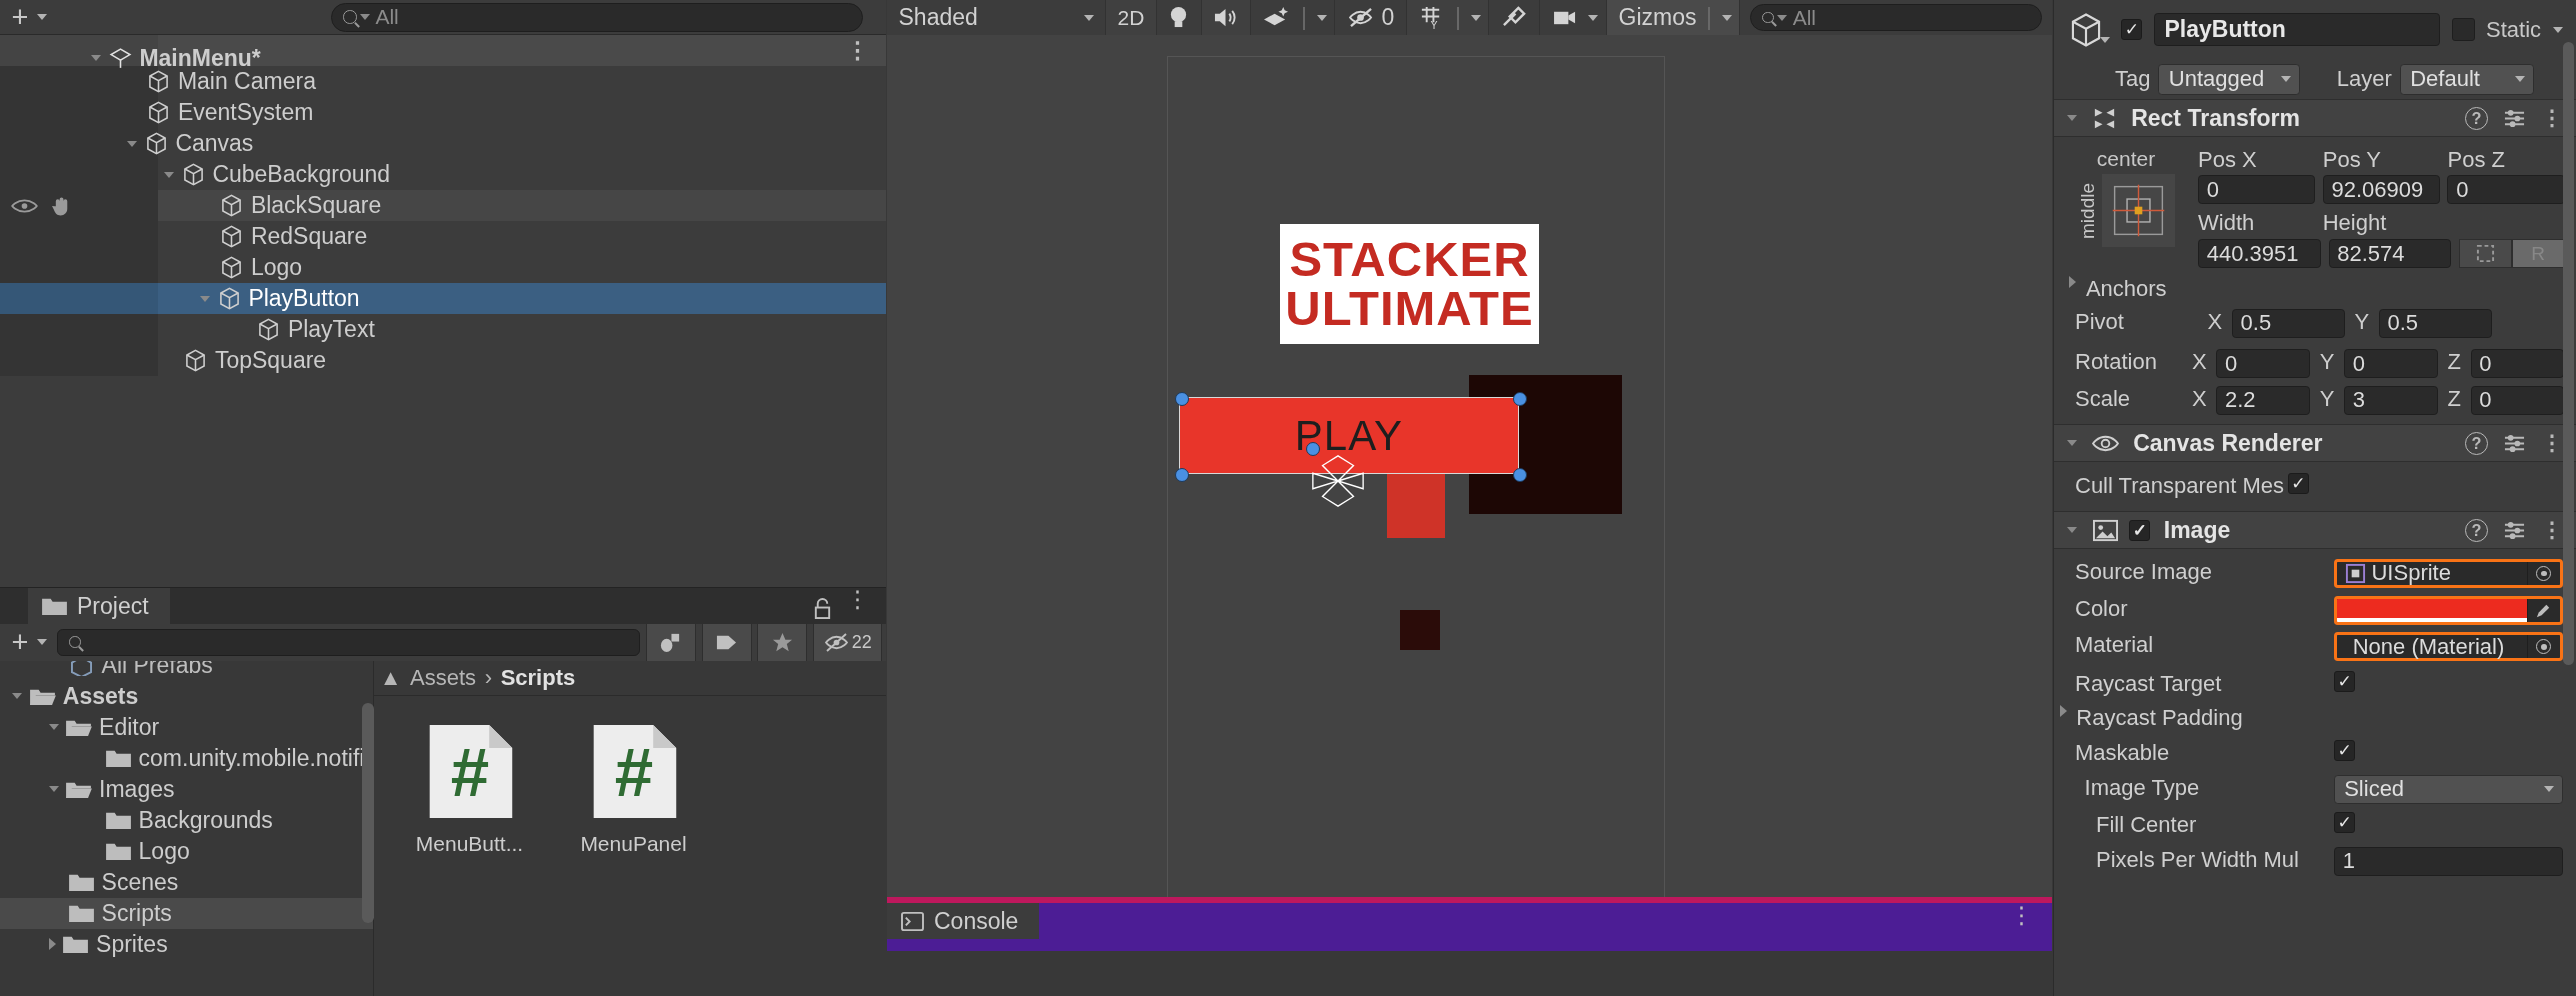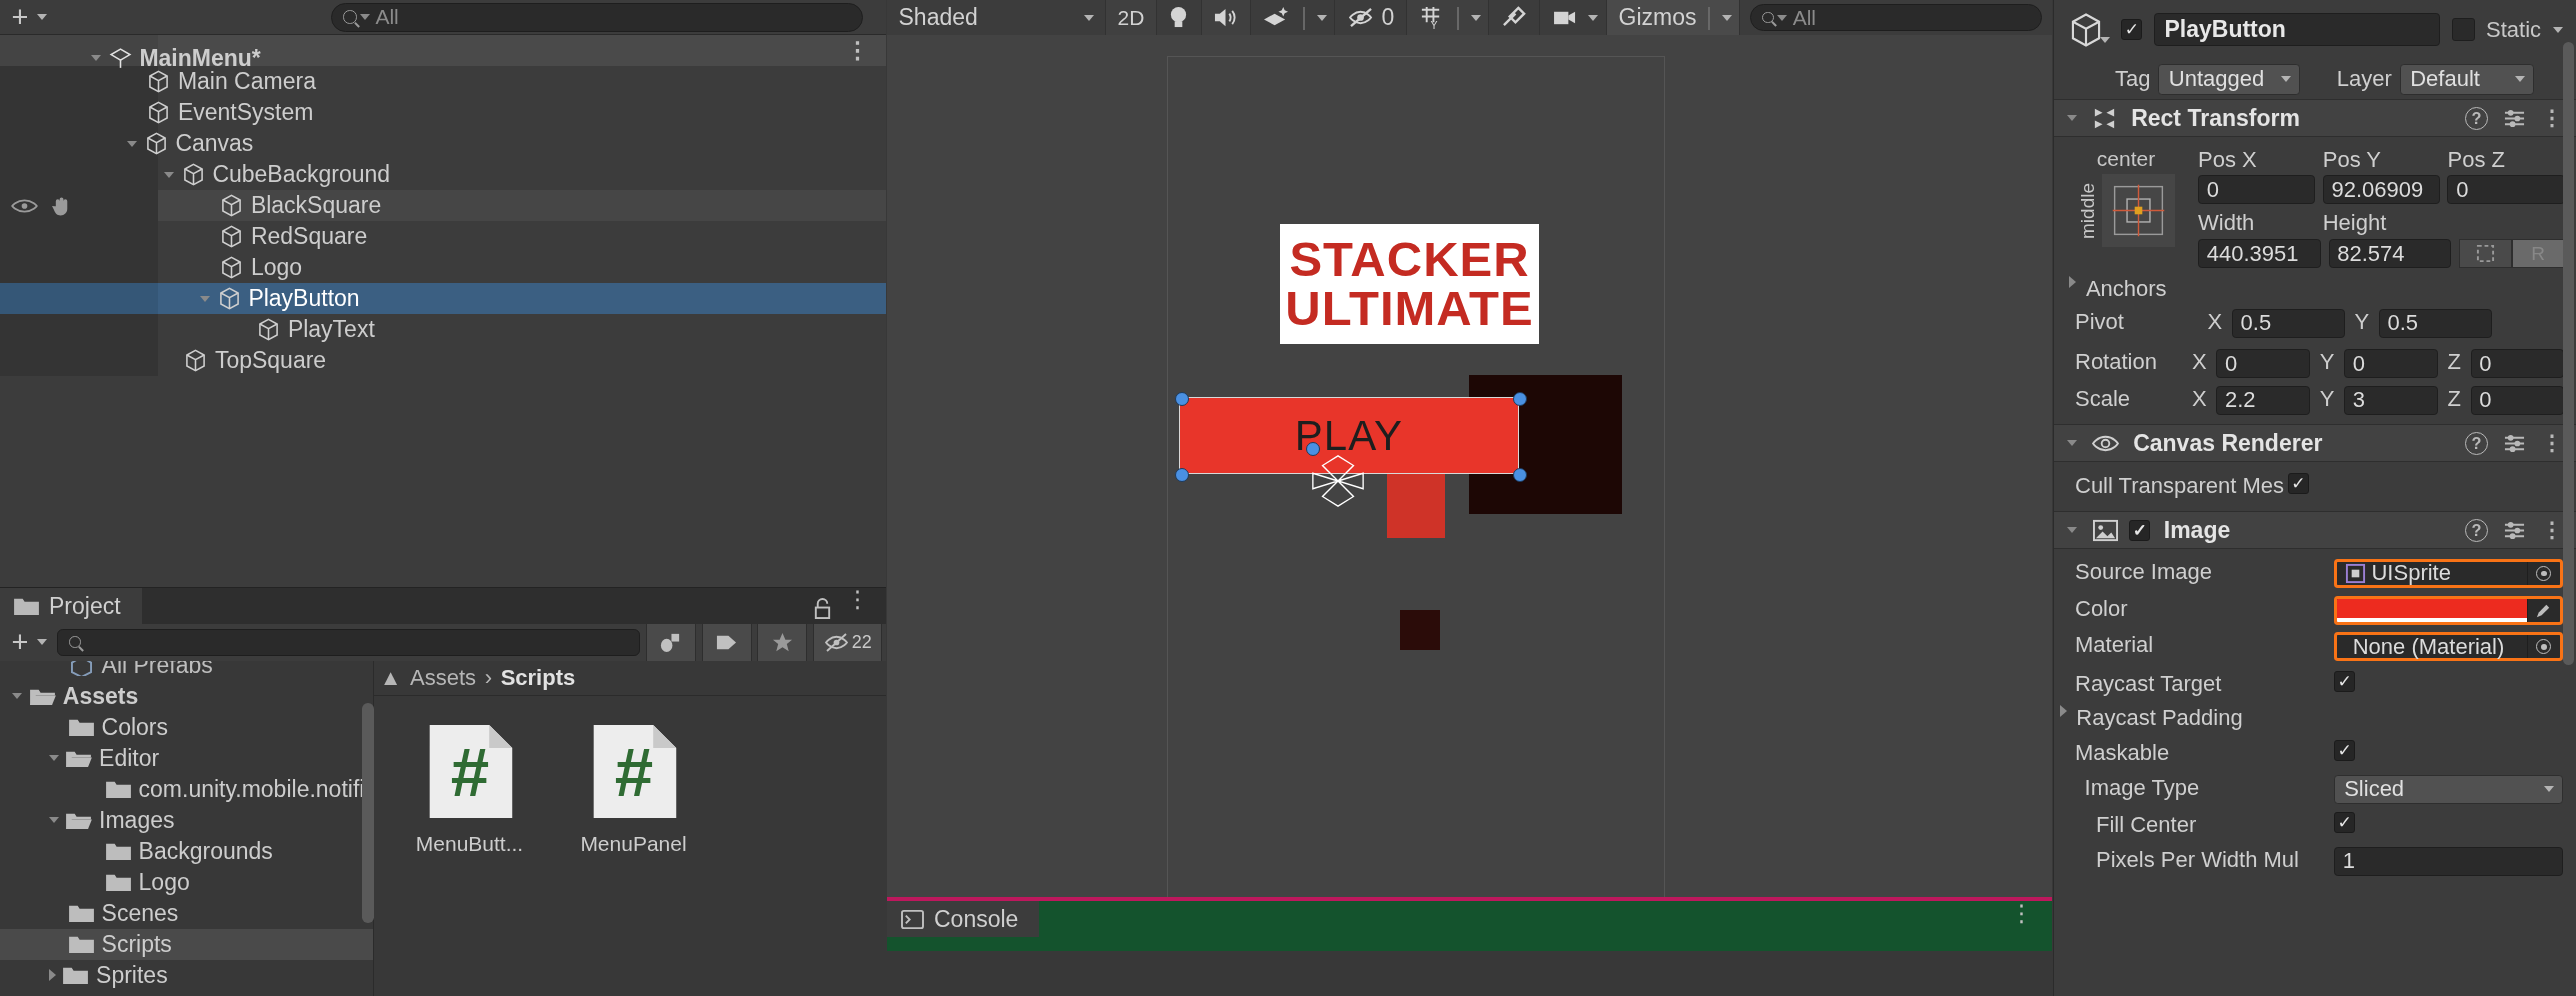--- a/index.html
+++ b/index.html
@@ -43,21 +43,21 @@
   .h-gutter { width:158px; height:100%; background:#343434; position:absolute; left:0; top:0; }
   .h-row.scene .h-gutter { background:#444444; }
   .h-row.selected .h-gutter { background:#355777; }
   .h-row .content { position:relative; display:flex; align-items:center; gap:6.7px; z-index:2; }
   .h-kebab { position:absolute; right:17px; top:50%; transform:translateY(-50%); color:#c0c0c0; font-size:23px; letter-spacing:0; line-height:9.6px; z-index:3;}
   .eye-ico { position:absolute; left:9.6px; top:50%; transform:translateY(-50%); z-index:3;}
   .hand-ico { position:absolute; left:50px; top:50%; transform:translateY(-50%); z-index:3;}
 
   
   #project { position:absolute; left:0; top:587px; width:886px; height:410px; background:#3c3c3c; border-top:1px solid #232323;}
-  .p-tabbar { height:36px; background:#2e2e2e; display:flex; align-items:center; position:relative;}
+  .p-tabbar { height:36px; background:#2e2e2e; display:flex; align-items:center; position:relative;padding-left:28px;}
   .p-tab { background:#3c3c3c; height:36px; display:flex; align-items:center; gap:8.6px; padding:0 21px 0 13.4px; font-size:23px; color:#d0d0d0;}
   .p-lock { position:absolute; right:53px; top:8.6px; }
   .p-kebab { position:absolute; right:17px; top:6.7px; color:#c0c0c0; font-size:23px; line-height:9.6px;}
   .p-toolbar { height:36px; display:flex; align-items:center; gap:5.8px; padding:0 3.8px; }
   .p-toolbar .searchbox { flex:1; border-radius:5.8px; height:27px; }
   .tbtn { width:50px;height:44px;background:#4a4a4a;border:1px solid #2e2e2e;display:flex;align-items:center;justify-content:center;color:#c9c9c9;font-size:18px;gap:2.9px;}
   .p-body { position:absolute; top:73px; left:0; right:0; bottom:0; display:flex; }
   .p-tree { width:374px; background:#383838; position:relative; overflow:hidden; border-right:1px solid #2b2b2b;}
   .p-tree-row { height:31px; display:flex; align-items:center; gap:6.7px; font-size:23px; color:#cdcdcd; padding-right:7.7px;}
   .p-tree-row.selected { background:#4a4a4a; }
@@ -79,21 +79,21 @@
   .s-view { position:absolute; top:35px; left:0; right:0; bottom:54px; background:#434343; overflow:hidden;}
   .canvas-rect { position:absolute; border:1px solid #555; }
   .logo-card { position:absolute; background:#ffffff; display:flex; flex-direction:column; align-items:center; justify-content:center; line-height:1.0;}
   .logo-card span { color:#c42b22; font-weight:bold; font-size:49px; letter-spacing:1px; font-family:"Liberation Sans", sans-serif; }
   .play-rect { position:absolute; background:#e8352a; border:1.9px solid #d9d9d9; display:flex; align-items:center; justify-content:center;}
   .play-rect span { font-size:42px; color:#1e1e1e; letter-spacing:1px;}
   .handle { position:absolute; width:14.4px; height:14.4px; border-radius:50%; background:#4a90e2; border:1.9px solid #1d3a5c;}
   .dark-sq { position:absolute; background:#1d0705; }
   .red-sq { position:absolute; background:#cf3328; }
   .tiny-sq { position:absolute; background:#2b0c09; }
-  .s-console { position:absolute; bottom:0; left:0; right:0; height:54px; background:#14532d; border-top:4px solid #be185d;}
+  .s-console { position:absolute; bottom:0; left:0; right:0; height:54px; background:#4c1d95; border-top:6px solid #be185d;}
   .c-tab { background:#3c3c3c; height:36px; display:flex; align-items:center; gap:8.6px; padding:0 21px 0 13.4px; font-size:23px; color:#d0d0d0; width:fit-content;}
   .c-kebab { position:absolute; right:19px; top:7.7px; color:#c0c0c0; font-size:23px; line-height:9.6px;}
 
   
   #inspector { position:absolute; left:2053px; top:0; width:523px; height:997px; background:#3c3c3c; border-left:1px solid #2b2b2b;}
   .i-head { height:59px; display:flex; align-items:center; gap:11.5px; padding:0 13.4px; }
   .chk { width:21px;height:21px;background:#262626;border:1px solid #1b1b1b;border-radius:2.9px;display:flex;align-items:center;justify-content:center;color:#e6e6e6;font-size:17px;flex:none;}
   .namefield { flex:1; height:33px; background:#2a2a2a; border:1px solid #1e1e1e; border-radius:3.8px; display:flex; align-items:center; padding:0 9.6px; font-size:23px; font-weight:bold; color:#e8e8e8;}
   .static-chk { width:23px;height:23px;background:#2a2a2a;border:1px solid #1e1e1e;border-radius:2.9px;flex:none;}
   .i-row2 { height:40px; display:flex; align-items:center; gap:7.7px; padding:0 13.4px 0 61px; font-size:22px;}
@@ -326,28 +326,20 @@
             <span style="display:inline-block;width:5.8px;"></span>
             <span class="tri-down sm dim"></span>
             <svg class="folder-ico" viewBox="0 0 28 22">
               <path d="M1 4h9l2 3h15v3H7L3 20H1z" fill="#bdbdbd"></path>
               <path d="M5 10h23l-4 10H1z" fill="#bdbdbd"></path>
             </svg>
             <span>Assets</span>
           </div>
           <div class="p-tree-row">
             <span style="display:inline-block;width:42px;"></span>
-            <span style="display:inline-block;width:12.5px;"></span>
-            <svg class="folder-ico" viewBox="0 0 28 22">
-              <path d="M1 3h9l2 3h15v14H1z" fill="#bdbdbd"></path>
-            </svg>
-            <span>Colors</span>
-          </div>
-          <div class="p-tree-row">
-            <span style="display:inline-block;width:42px;"></span>
             <span class="tri-down sm dim"></span>
             <svg class="folder-ico" viewBox="0 0 28 22">
               <path d="M1 4h9l2 3h15v3H7L3 20H1z" fill="#bdbdbd"></path>
               <path d="M5 10h23l-4 10H1z" fill="#bdbdbd"></path>
             </svg>
             <span>Editor</span>
           </div>
           <div class="p-tree-row">
             <span style="display:inline-block;width:79px;"></span>
             <span style="display:inline-block;width:12.5px;"></span>

